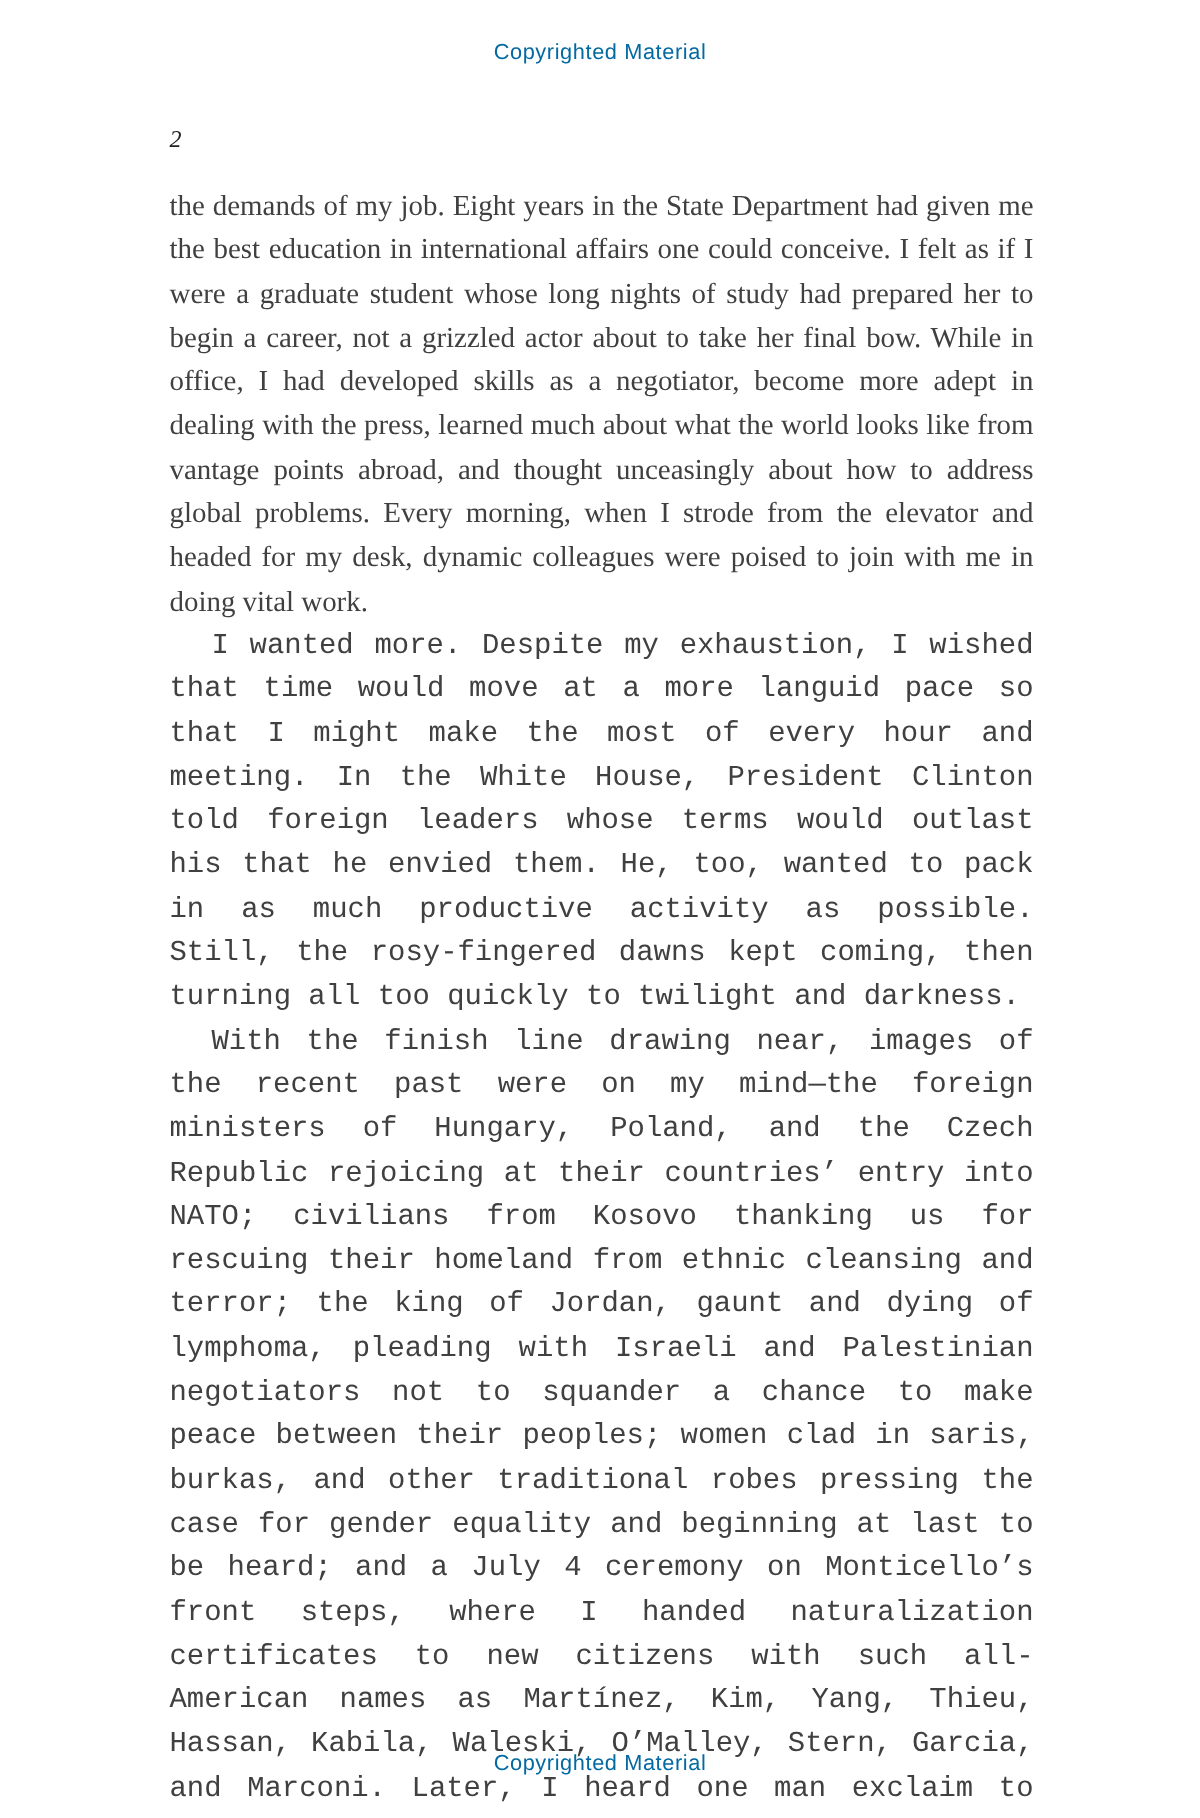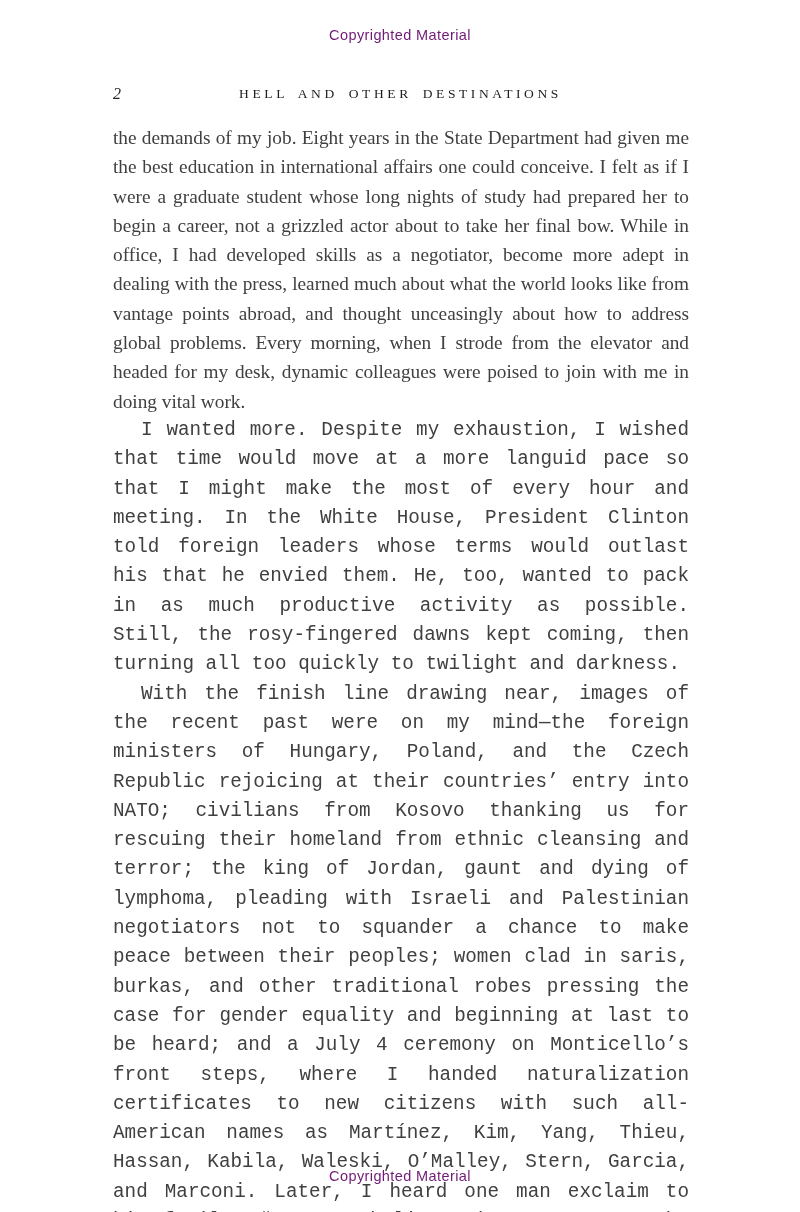--- a/index.html
+++ b/index.html
@@ -18,21 +18,21 @@
     color: #1c1c1c;
   }
   .copyright-notice {
     position: absolute;
     left: 0;
     width: 100%;
     text-align: center;
     font-family: "Liberation Sans", sans-serif;
     font-size: 14.5px;
     letter-spacing: 0.4px;
-    color: #701a75;
+    color: #0369a1;
   }
   .copyright-top { top: 27px; }
   .copyright-bottom { top: 1168px; }
 
   .page-header {
     position: absolute;
     top: 84px;
     left: 113px;
     right: 112px;
     height: 22px;
@@ -83,21 +83,20 @@
 </style>
 </head>
 <body>
 
 <div class="page">
 
   <div class="copyright-notice copyright-top">Copyrighted Material</div>
 
   <div class="page-header">
     <span class="page-number">2</span>
-    <span class="running-title">HELL AND OTHER DESTINATIONS</span>
   </div>
 
   <div class="body-text">
       <p class="para"><span>the demands of my job. Eight years in the State Department had given me the best education in international affairs one could conceive. I felt as if I were a graduate student whose long nights of study had prepared her to begin a career, not a grizzled actor about to take her final bow. While in office, I had developed skills as a negotiator, become more adept in dealing with the press, learned much about what the world looks like from vantage points abroad, and thought unceasingly about how to address global problems. Every morning, when I strode from the elevator and headed for my desk, dynamic colleagues were poised to join with me in doing vital work.</span></p>
       <p class="para indent"><span>I wanted more. Despite my exhaustion, I wished that time would move at a more languid pace so that I might make the most of every hour and meeting. In the White House, President Clinton told foreign leaders whose terms would outlast his that he envied them. He, too, wanted to pack in as much productive activity as possible. Still, the rosy-fingered dawns kept coming, then turning all too quickly to twilight and darkness.</span></p>
       <p class="para indent"><span>With the finish line drawing near, images of the recent past were on my mind—the foreign ministers of Hungary, Poland, and the Czech Republic rejoicing at their countries’ entry into NATO; civilians from Kosovo thanking us for rescuing their homeland from ethnic cleansing and terror; the king of Jordan, gaunt and dying of lymphoma, pleading with Israeli and Palestinian negotiators not to squander a chance to make peace between their peoples; women clad in saris, burkas, and other traditional robes pressing the case for gender equality and beginning at last to be heard; and a July 4 ceremony on Monticello’s front steps, where I handed naturalization certificates to new citizens with such all-American names as Martínez, Kim, Yang, Thieu, Hassan, Kabila, Waleski, O’Malley, Stern, Garcia, and Marconi. Later, I heard one man exclaim to his family, “Can you believe that I came to the United States as a refugee, and I’ve just received my citizenship papers from the secretary of state?” I went up to him and, referring to my Czechoslovak heritage, said “Can you believe a refugee </span><em>is</em><span> the secretary of state?”</span></p>
     </div>
 
   <div class="copyright-notice copyright-bottom">Copyrighted Material</div>
 

